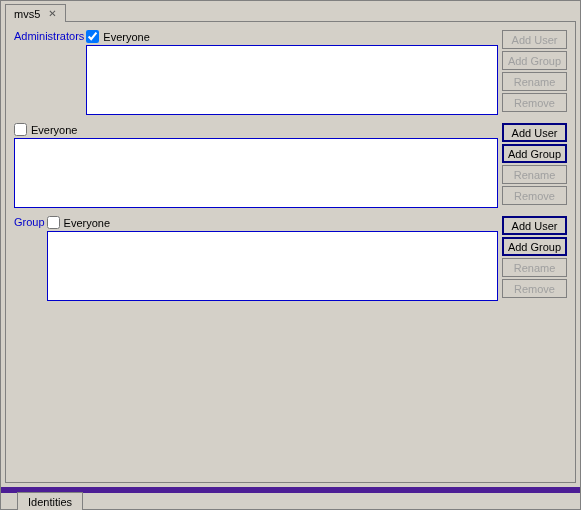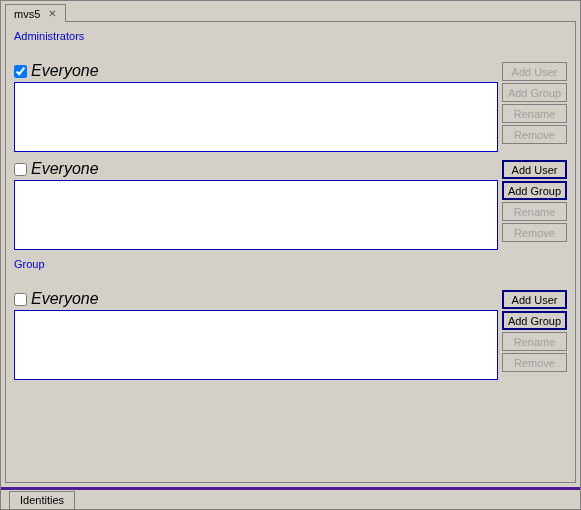--- a/index.html
+++ b/index.html
@@ -50,22 +50,21 @@
       border: 1px solid #808080;
       margin: 0 4px 4px 4px;
       padding: 8px;
       display: flex;
       flex-direction: column;
       gap: 8px;
       overflow-y: auto;
     }
     .group-section {
       display: flex;
-      flex-direction: column;
-      gap: 18px;
+      gap: 2px;
     }
     .group-label {
       color: #0000cc;
       font-size: 11px;
       font-weight: normal;
       margin-bottom: 2px;
     }
     .group-row {
       display: flex;
       gap: 4px;
@@ -81,23 +80,22 @@
       display: flex;
       align-items: center;
       gap: 4px;
     }
     .checkbox-input {
       width: 13px;
       height: 13px;
       cursor: pointer;
     }
     .checkbox-label {
-      font-size: 16px;
+      font-size: 11px;
       color: #000;
-      font-style: italic;
     }
     .list-box {
       border: 1px solid #0000cc;
       background: #ffffff;
       flex: 1;
       min-height: 70px;
     }
     .group-buttons {
       display: flex;
       flex-direction: column;
@@ -122,24 +120,24 @@
       background: #d4d0c8;
       border: 2px solid #000080;
     }
     .btn.disabled {
       color: #a0a0a0;
       cursor: default;
     }
     .bottom-bar {
       height: 22px;
       background: #d4d0c8;
-      border-top: 3px solid #4c1d95;
-      display: flex;
-      align-items: center;
-      padding: 2px 8px;
+      border-top: 6px solid #4c1d95;
+      display: flex;
+      align-items: center;
+      padding: 2px 16px;
     }
     .bottom-tab {
       background: #d4d0c8;
       border: 1px solid #808080;
       border-bottom: none;
       padding: 2px 10px;
       font-size: 11px;
       height: 18px;
       display: flex;
       align-items: center;

